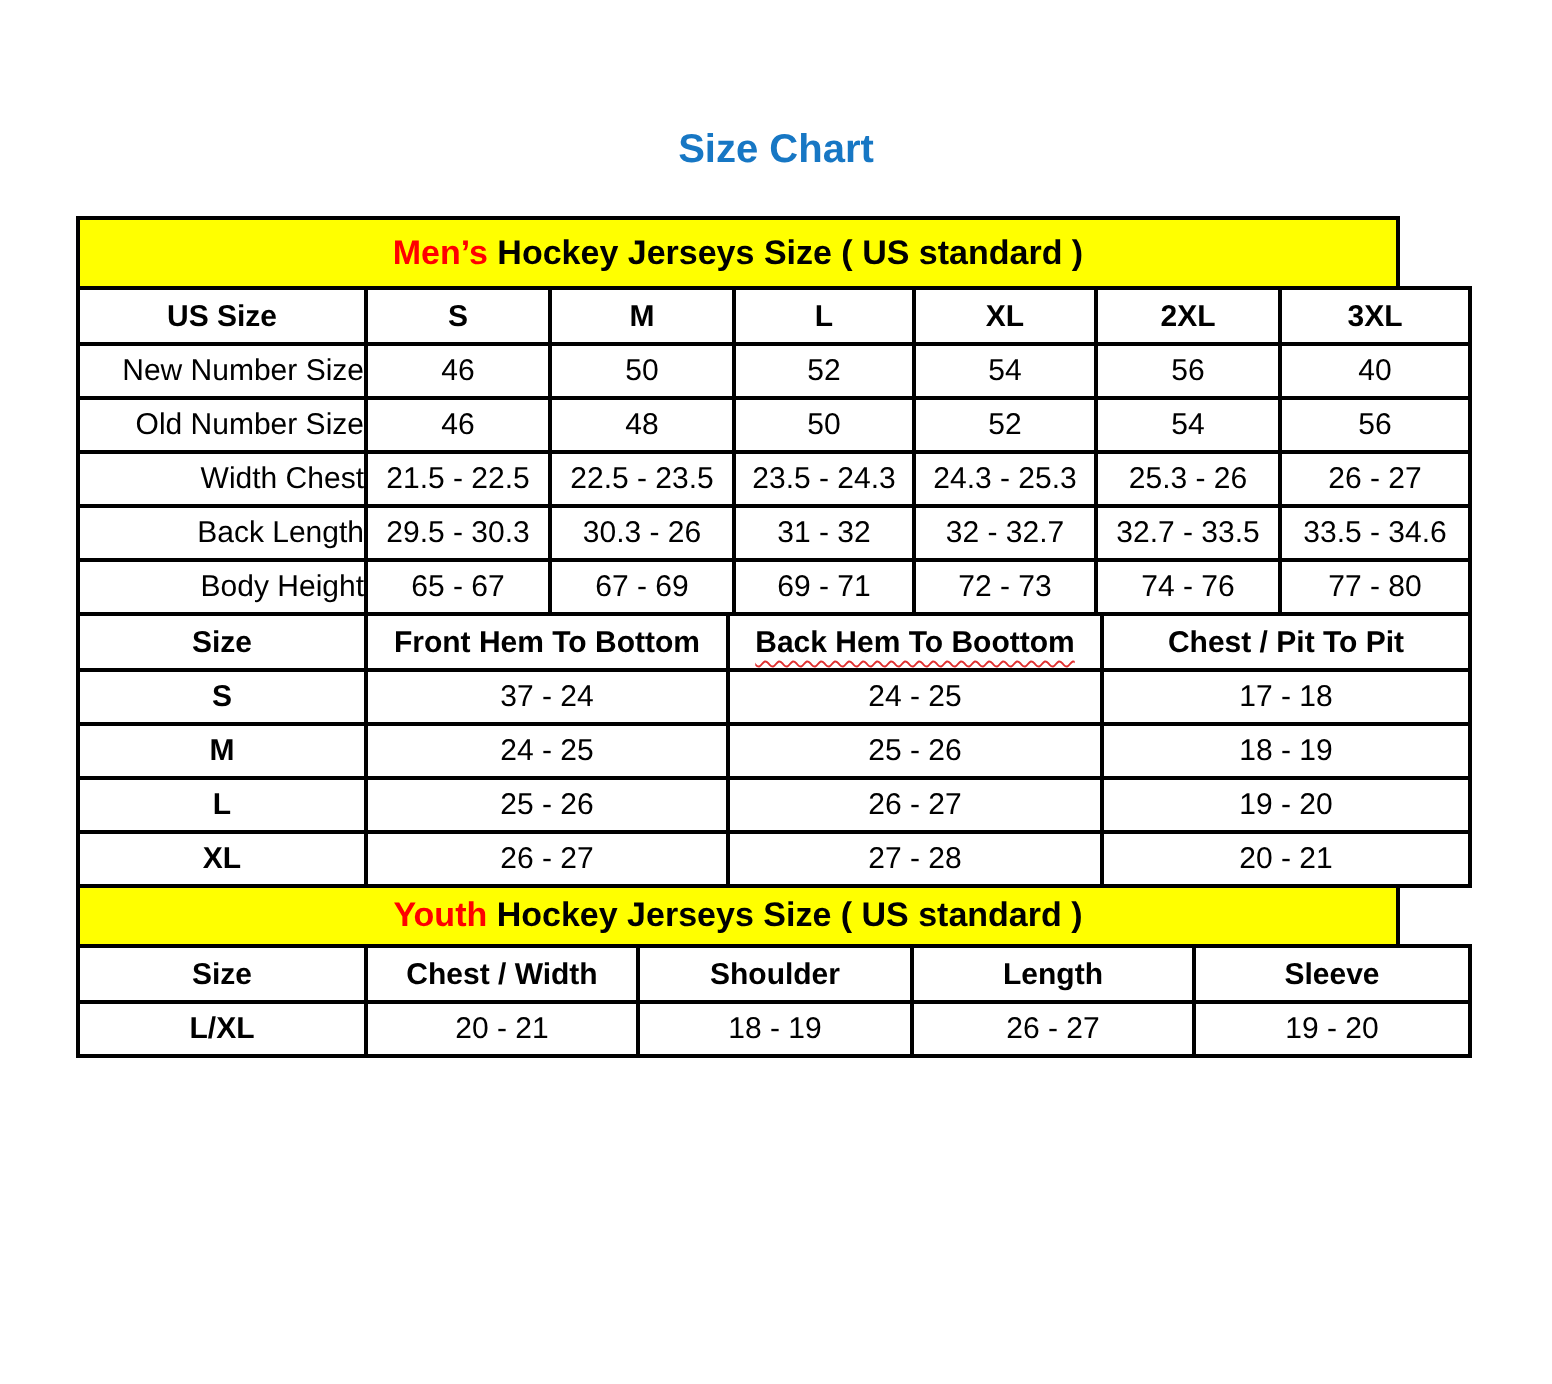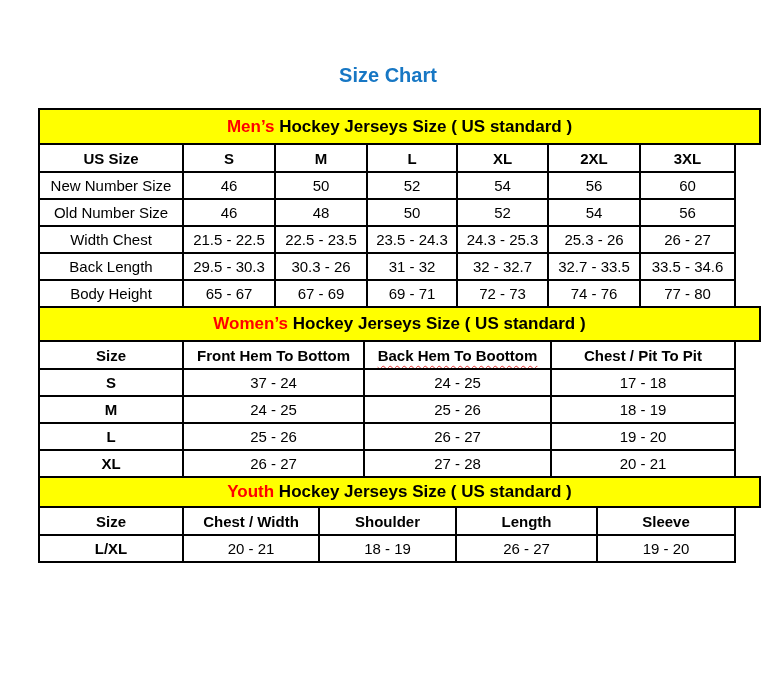--- a/index.html
+++ b/index.html
@@ -20,21 +20,21 @@
   }
   .tables-wrap {
     margin: 21px 0 0 38px;
     width: 698px;
   }
   section.size-table + section.size-table { margin-top: -2px; }
   .banner {
     background: #ffff00;
     border: 2px solid #000000;
     box-sizing: border-box;
-    width: 723px;
+    width: 662px;
     text-align: center;
     font-weight: bold;
     font-size: 17px;
     color: #000000;
   }
   .banner .accent { color: #ff0000; }
   .banner-mens   { height: 37px; line-height: 33px; }
   .banner-womens { height: 36px; line-height: 32px; }
   .banner-youth  { height: 32px; line-height: 28px; }
   table {
@@ -48,21 +48,21 @@
     text-align: center;
     vertical-align: middle;
     padding: 0;
     height: 25px;
     font-size: 15px;
     overflow: hidden;
     white-space: nowrap;
   }
   thead th { font-weight: bold; height: 26px; }
   tbody th { font-weight: bold; }
-  section.plain-row-labels tbody th { font-weight: normal; }
+  section.plain-row-labels tbody th { font-weight: normal; text-align: right; }
   .squiggle {
     text-decoration: underline;
     text-decoration-style: wavy;
     text-decoration-color: #e03030;
     text-decoration-thickness: 1px;
     text-underline-offset: 4px;
   }
 </style>
 </head>
 <body>
@@ -98,21 +98,21 @@
           </tr>
         </thead>
         <tbody>
           <tr>
             <th>New Number Size</th>
             <td>46</td>
             <td>50</td>
             <td>52</td>
             <td>54</td>
             <td>56</td>
-            <td>60</td>
+            <td>40</td>
           </tr>
           <tr>
             <th>Old Number Size</th>
             <td>46</td>
             <td>48</td>
             <td>50</td>
             <td>52</td>
             <td>54</td>
             <td>56</td>
           </tr>
@@ -141,24 +141,20 @@
             <td>69 - 71</td>
             <td>72 - 73</td>
             <td>74 - 76</td>
             <td>77 - 80</td>
           </tr>
         </tbody>
       </table>
   </section>
 
   <section class="size-table">
-    <div class="banner banner-womens">
-      <span class="accent">Women’s</span>
-      <span class="rest">Hockey Jerseys Size ( US standard )</span>
-    </div>
     <table>
         <colgroup>
           <col style="width: 144px;">
           <col style="width: 181px;">
           <col style="width: 187px;">
           <col>
         </colgroup>
         <thead>
           <tr>
             <th><span>Size</span></th>

